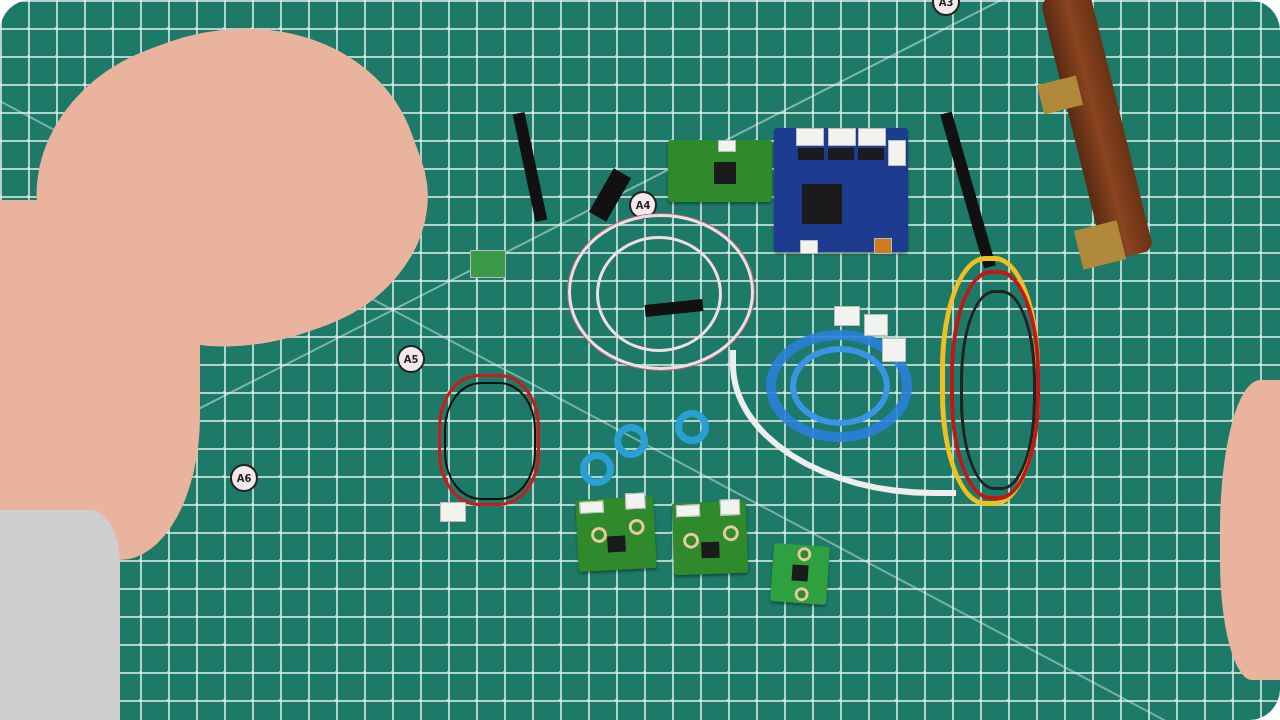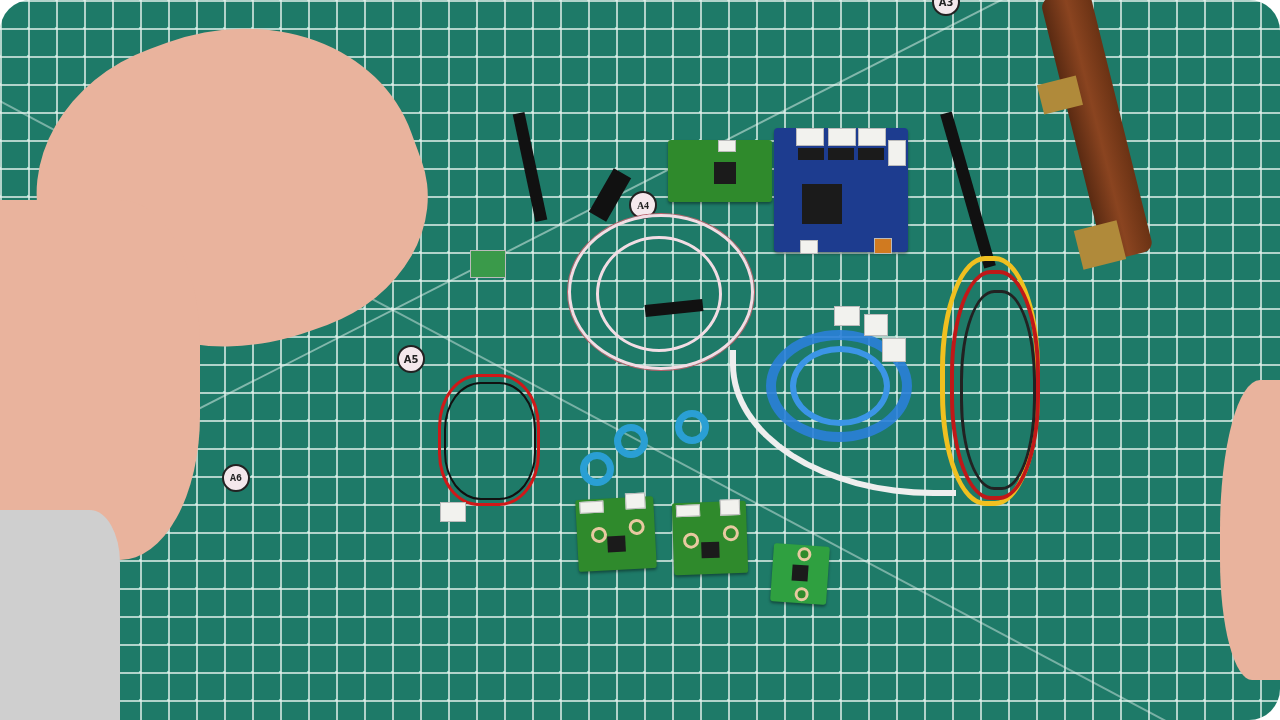--- a/index.html
+++ b/index.html
@@ -30,23 +30,23 @@
   .bolster{position:absolute;background:#b08a3a;}
 </style>
 </head>
 <body>
 
 <div class="mat">
   <div class="diag"></div>
   <div class="diag2"></div>
 
   <div class="label" style="left:932px;top:-12px;">A3</div>
-  <div class="label" style="left:629px;top:191px;font-family:Liberation Serif, serif;">A4</div>
+  <div class="label" style="left:629px;top:191px;">A4</div>
   <div class="label" style="left:397px;top:345px;">A5</div>
-  <div class="label" style="left:222px;top:464px;font-family:Liberation Mono, monospace;">A6</div>
+  <div class="label" style="left:230px;top:464px;">A6</div>
 
   <div class="hand" style="left:40px;top:30px;width:380px;height:320px;border-radius:45% 55% 40% 60%;transform:rotate(-20deg);"></div>
   <div class="hand" style="left:0;top:200px;width:200px;height:360px;border-radius:0 40% 40% 0;"></div>
   <div class="sleeve" style="left:0;top:510px;width:120px;height:210px;border-radius:0 25% 0 0;"></div>
 
   <div class="hand" style="left:1220px;top:380px;width:80px;height:300px;border-radius:50% 0 0 40%;"></div>
 
   <div class="knife" style="left:1040px;top:0;width:50px;height:270px;transform:rotate(-14deg);transform-origin:top left;"></div>
   <div class="bolster" style="left:1040px;top:80px;width:40px;height:30px;transform:rotate(-14deg);"></div>
   <div class="bolster" style="left:1078px;top:225px;width:44px;height:40px;transform:rotate(-14deg);"></div>

